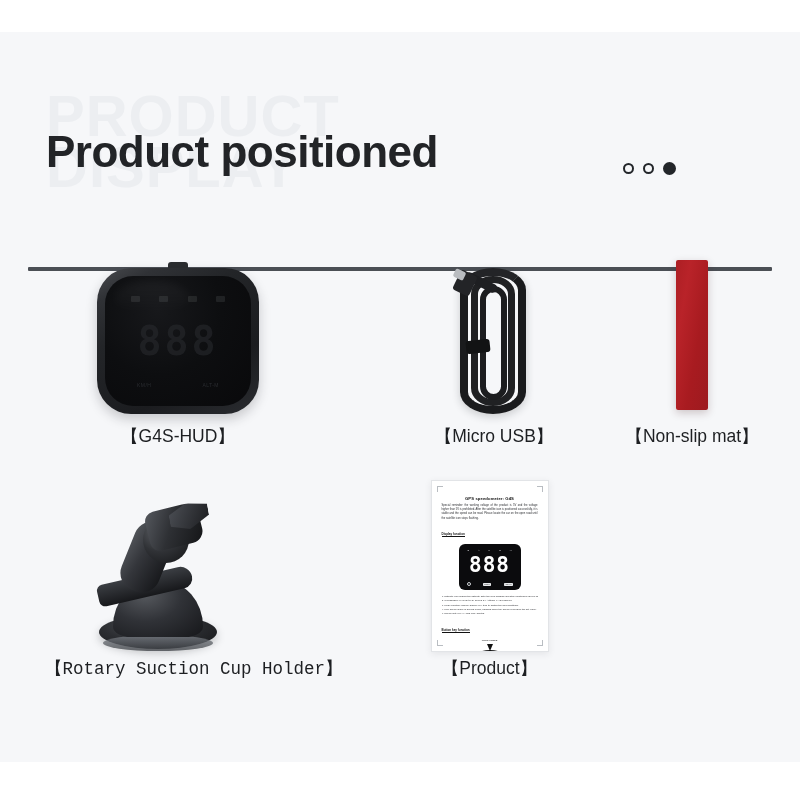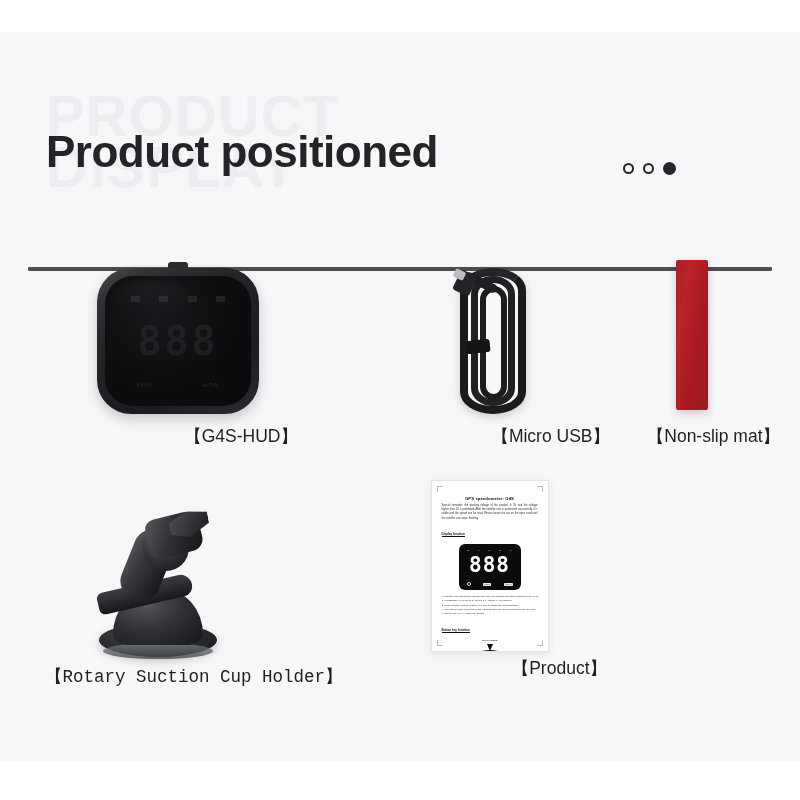--- a/index.html
+++ b/index.html
@@ -113,21 +113,21 @@
   .media {
     position: relative;
     width: 100%;
     height: 175px;
   }
 
   .caption {
     position: absolute;
     width: 100%;
     top: 176px;
-    text-align: right;
+    text-align: center;
     font-size: 17.5px;
     color: #1d1f22;
     white-space: nowrap;
   }
 
   
   .hud-wrap {
     position: absolute;
     left: 50%;
     top: 14px;
@@ -608,21 +608,21 @@
             <div class="usb-tip"></div>
           </div>
         </div>
         <div class="caption">【Micro USB】</div>
       </div>
 
     </div>
 
     <div class="row row-2">
 
-      <div class="cell" style="left:45px; top:8px; width:240px;font-family:Liberation Mono, monospace;">
+      <div class="cell" style="left:45px; top:0; width:240px;font-family:Liberation Mono, monospace;">
         <div class="media">
           <div class="holder-wrap">
             <div class="holder-base"></div>
             <div class="holder-rim"></div>
             <div class="holder-dome"></div>
             <div class="holder-plate"></div>
             <div class="holder-arm"></div>
             <div class="holder-ball"></div>
             <div class="holder-clamp"></div>
             <div class="holder-fork"></div>

